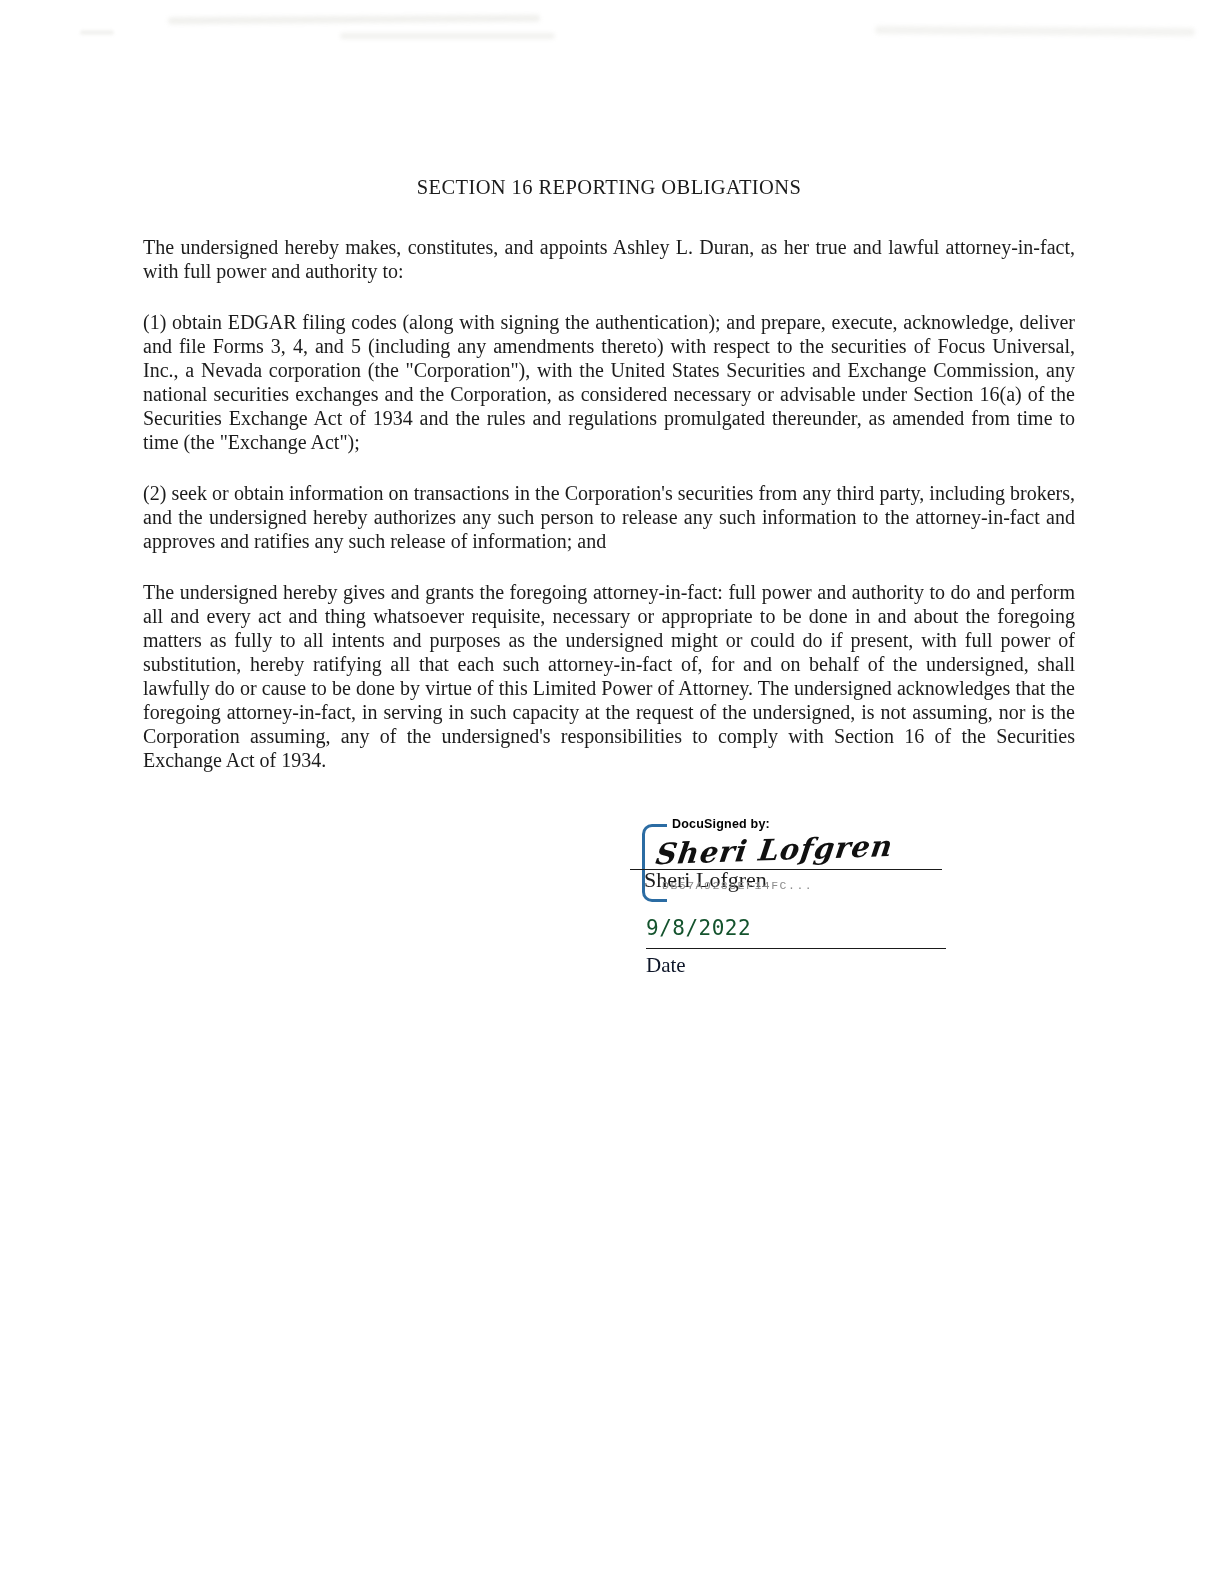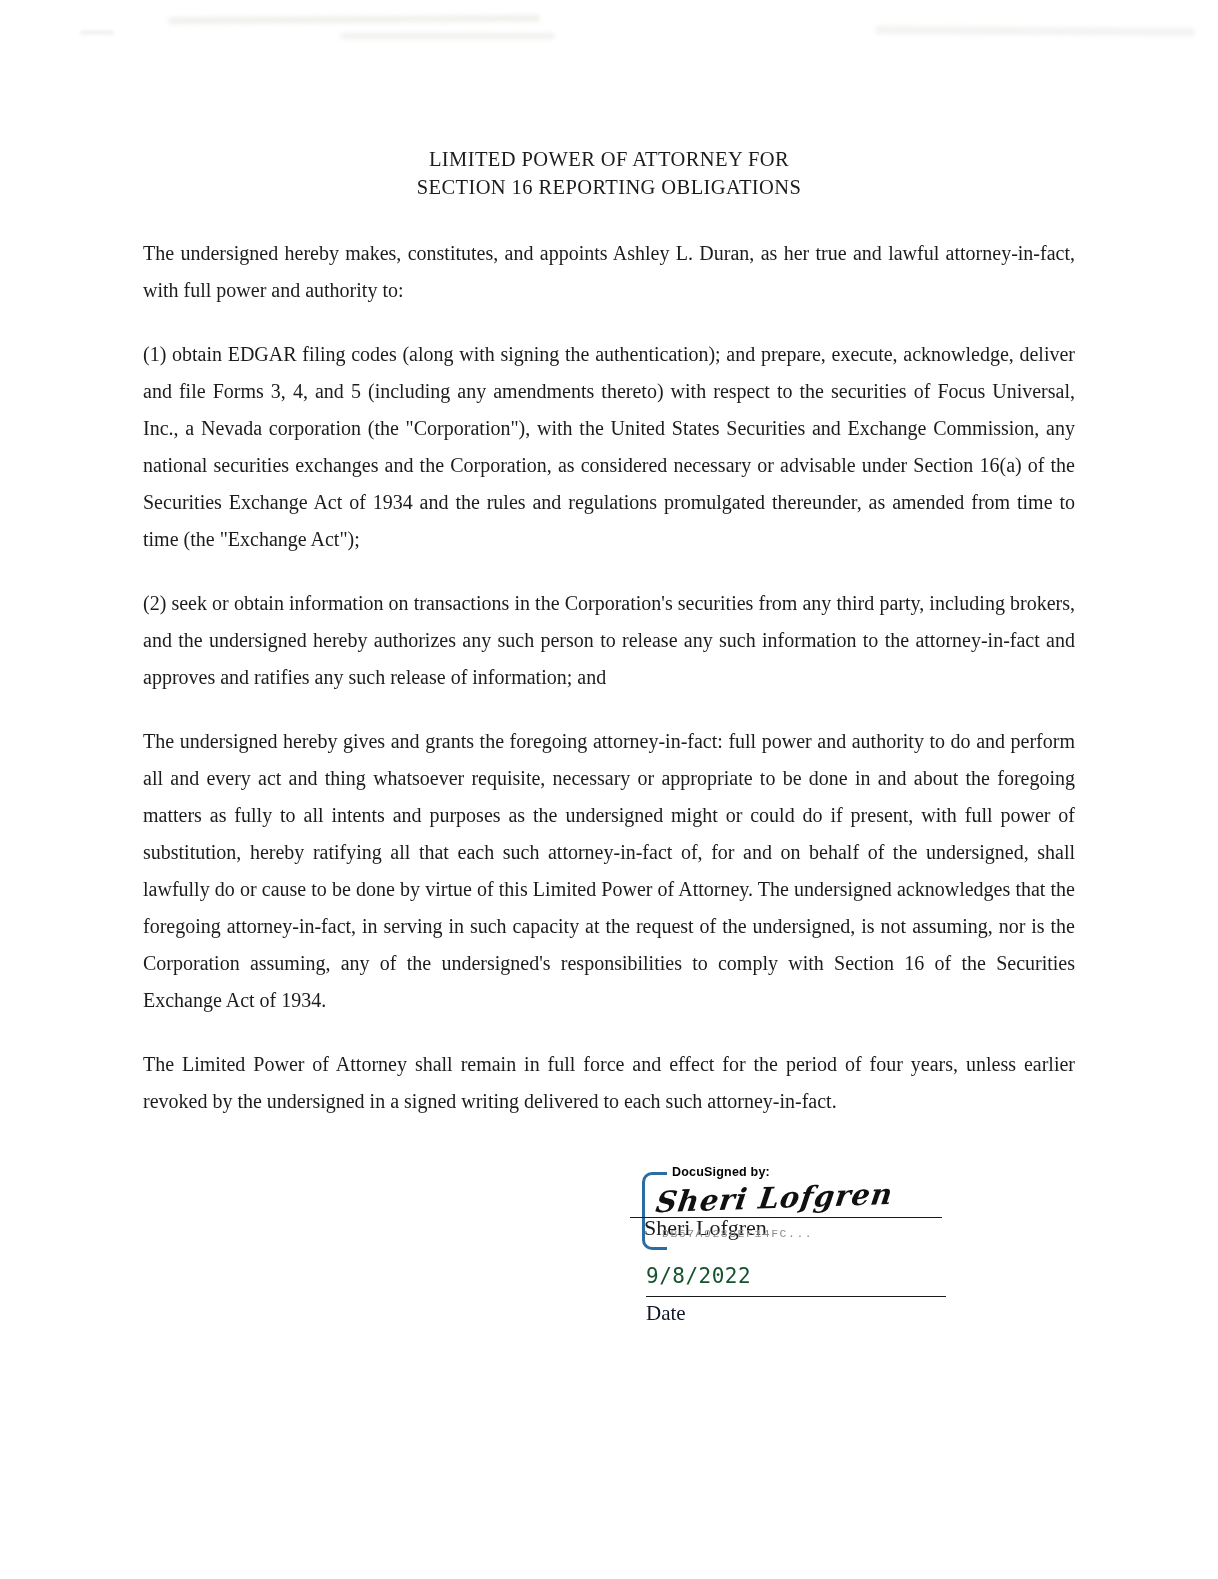--- a/index.html
+++ b/index.html
@@ -34,21 +34,21 @@
     margin: 0 0 34px 0;
     font-size: 20.5px;
     font-weight: normal;
     text-align: center;
     line-height: 28px;
     letter-spacing: .4px;
   }
   p.body-para {
     margin: 4px 0 27px 0;
     font-size: 20px;
-    line-height: 37px;
+    line-height: 24px;
     text-align: justify;
   }
 
   
   .signature-block {
     position: relative;
     margin: 45px 0 0 487px;
     width: 320px;
     height: 165px;
   }
@@ -129,29 +129,28 @@
 <body>
 
 <div class="page">
   <div class="smudge s1"></div>
   <div class="smudge s2"></div>
   <div class="smudge s3"></div>
   <div class="smudge s4"></div>
 
   <div class="content">
     <h1 class="doc-title">
-      <span>LIMITED POWER OF ATTORNEY FOR</span><br>
+      <br>
       <span>SECTION 16 REPORTING OBLIGATIONS</span>
     </h1>
 
     <p class="body-para">The undersigned hereby makes, constitutes, and appoints Ashley L. Duran, as her true and lawful attorney-in-fact, with full power and authority to:</p>
     <p class="body-para">(1) obtain EDGAR filing codes (along with signing the authentication); and prepare, execute, acknowledge, deliver and file Forms 3, 4, and 5 (including any amendments thereto) with respect to the securities of Focus Universal, Inc., a Nevada corporation (the "Corporation"), with the United States Securities and Exchange Commission, any national securities exchanges and the Corporation, as considered necessary or advisable under Section 16(a) of the Securities Exchange Act of 1934 and the rules and regulations promulgated thereunder, as amended from time to time (the "Exchange Act");</p>
     <p class="body-para">(2) seek or obtain information on transactions in the Corporation's securities from any third party, including brokers, and the undersigned hereby authorizes any such person to release any such information to the attorney-in-fact and approves and ratifies any such release of information; and</p>
     <p class="body-para">The undersigned hereby gives and grants the foregoing attorney-in-fact: full power and authority to do and perform all and every act and thing whatsoever requisite, necessary or appropriate to be done in and about the foregoing matters as fully to all intents and purposes as the undersigned might or could do if present, with full power of substitution, hereby ratifying all that each such attorney-in-fact of, for and on behalf of the undersigned, shall lawfully do or cause to be done by virtue of this Limited Power of Attorney.  The undersigned acknowledges that the foregoing attorney-in-fact, in serving in such capacity at the request of the undersigned, is not assuming, nor is the Corporation assuming, any of the undersigned's responsibilities to comply with Section 16 of the Securities Exchange Act of 1934.</p>
-    <p class="body-para">The Limited Power of Attorney shall remain in full force and effect for the period of four years, unless earlier revoked by the undersigned in a signed writing delivered to each such attorney-in-fact.</p>
 
     <div class="signature-block">
       <span class="ds-bracket"></span>
       <span class="ds-label">DocuSigned by:</span>
       <span class="sig-script">Sheri Lofgren</span>
       <span class="sig-line"></span>
       <span class="printed-name">Sheri Lofgren</span>
       <span class="ds-id">DB57A9288EF14FC...</span>
       <span class="date-value">9/8/2022</span>
       <span class="date-line"></span>

